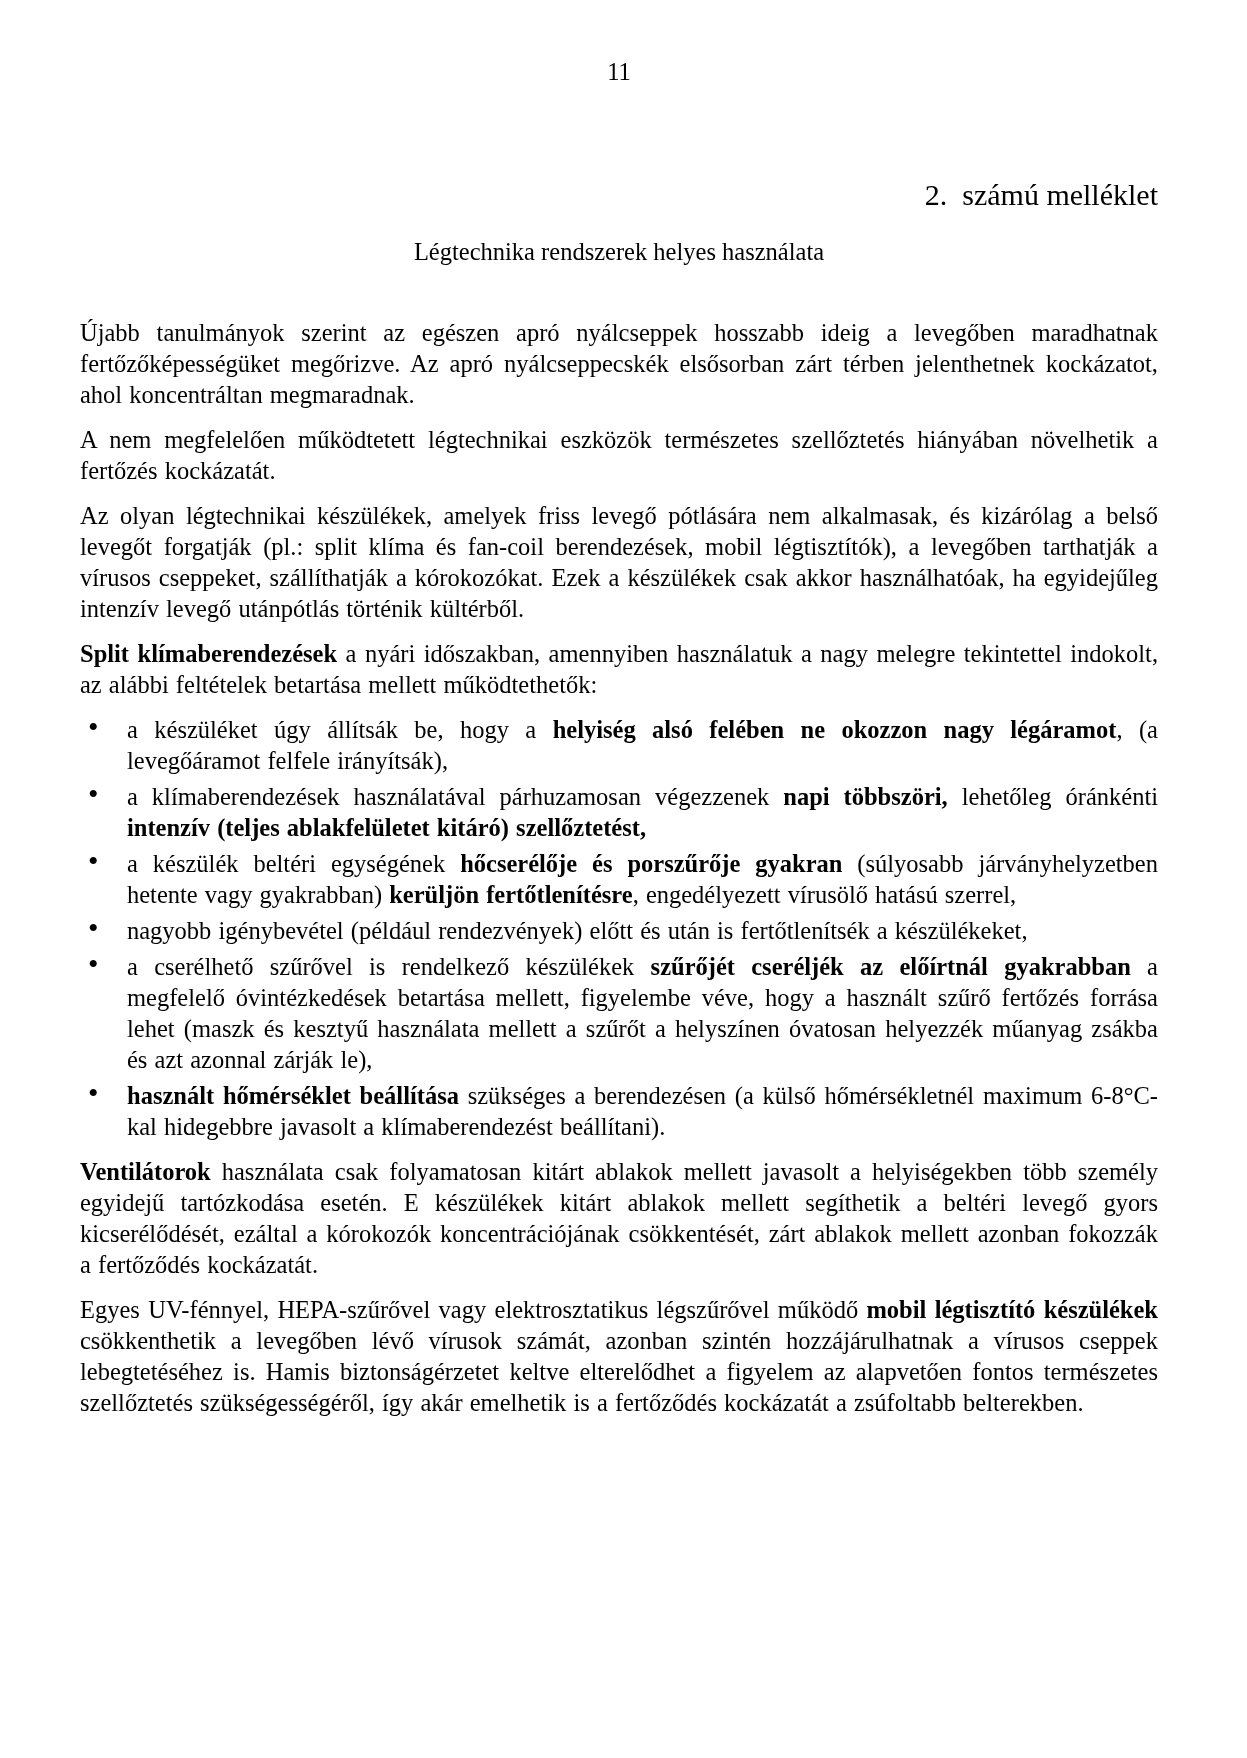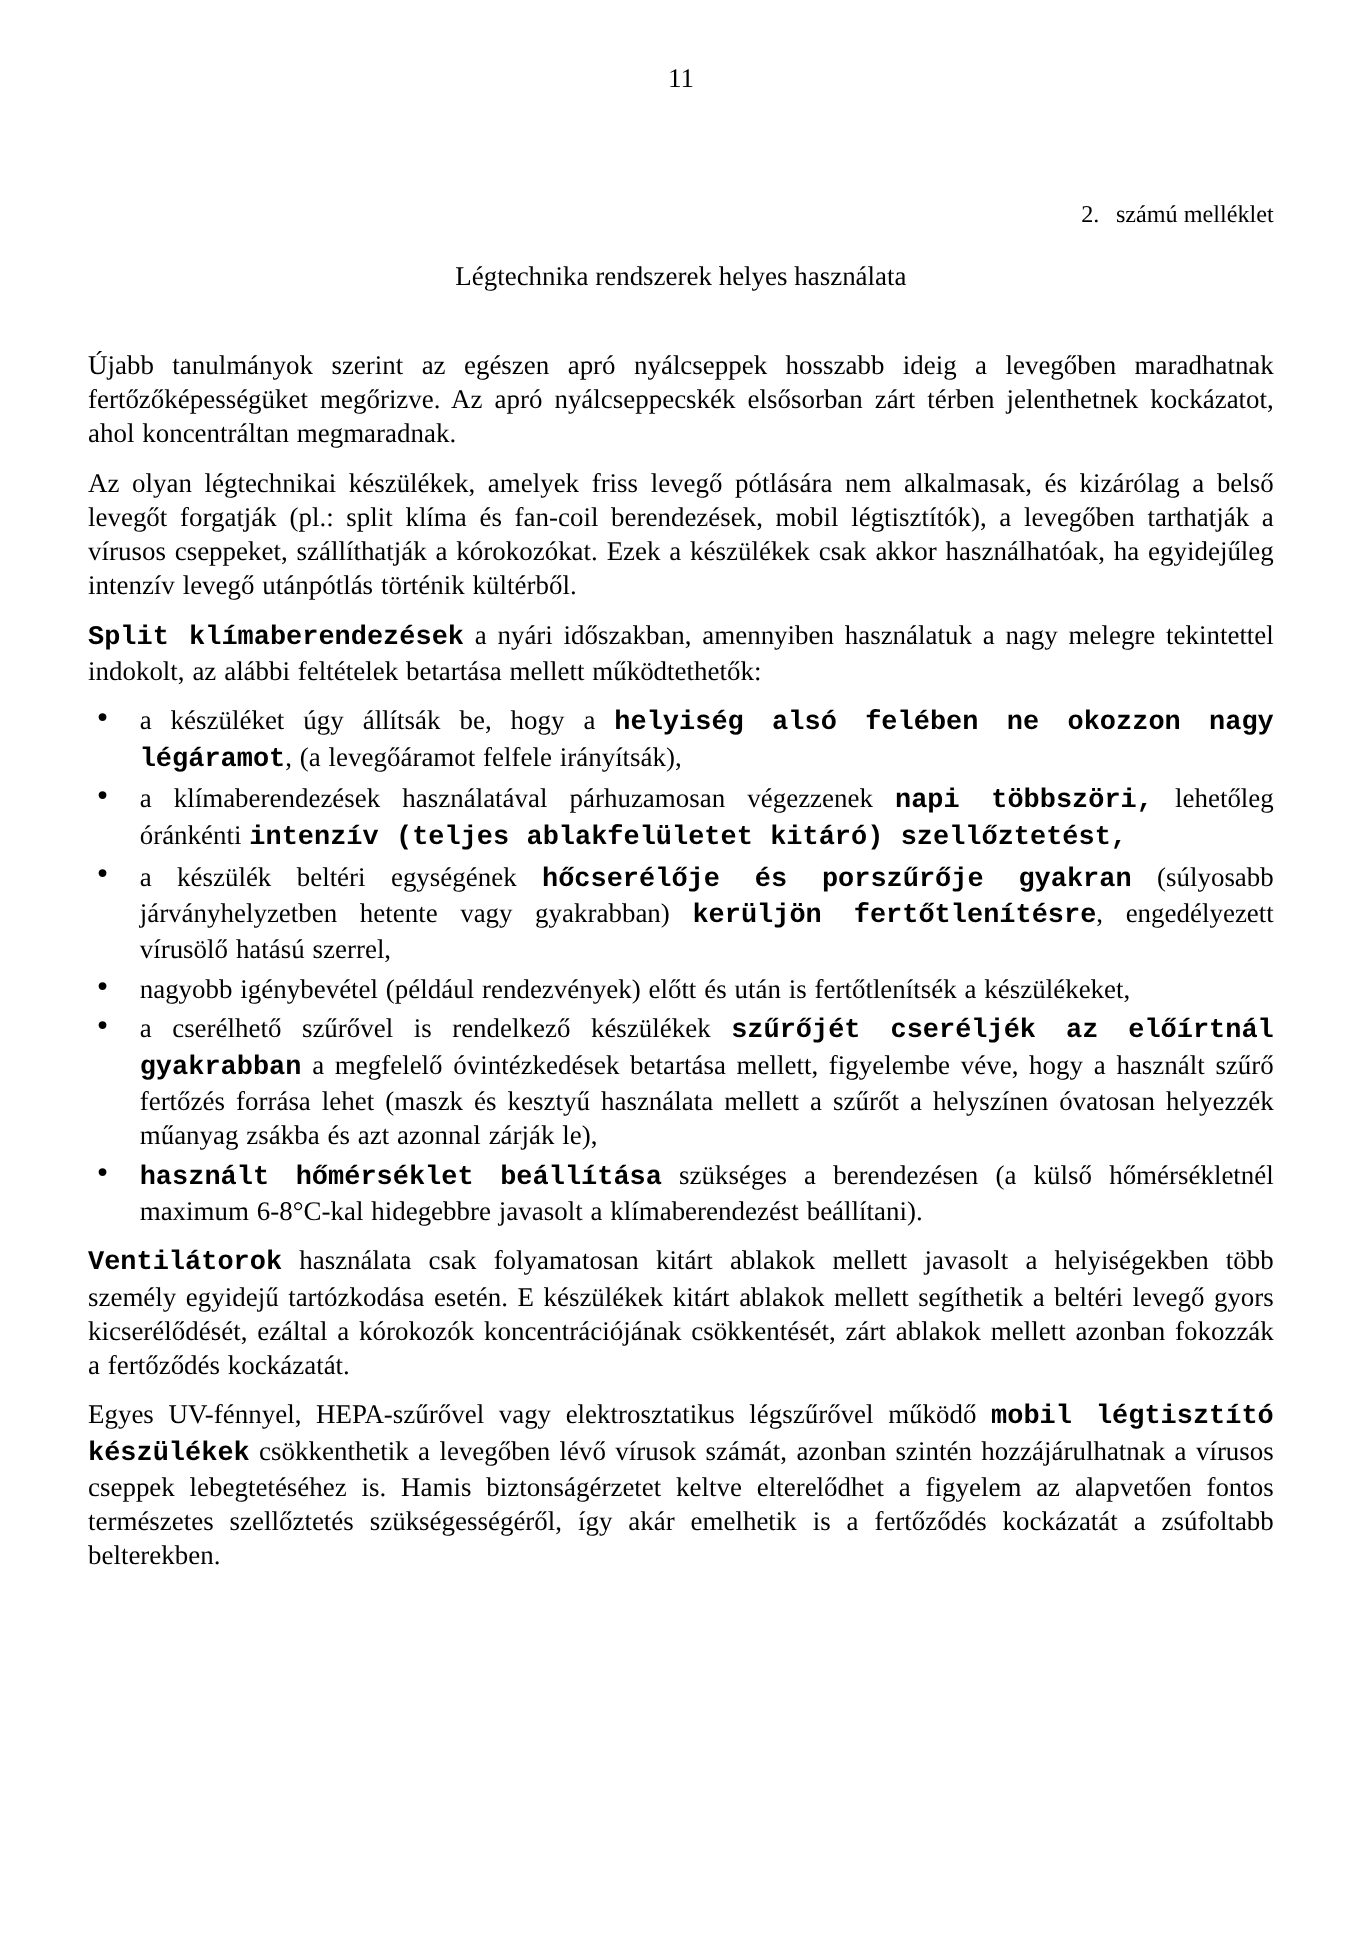--- a/index.html
+++ b/index.html
@@ -21,21 +21,21 @@
     padding: 56px 89px 0 80px; 
   }
   .page-number {
     text-align: center;
     font-size: 24.5px;
     line-height: 31px;
   }
   .annex-line {
     margin-top: 92px;
     text-align: right;
-    font-size: 22px;
+    font-size: 30px;
     line-height: 31px;
   }
   .annex-gap {
     display: inline-block;
     width: 15px;
   }
   .doc-title {
     margin: 26px 0 0 0;
     text-align: center;
     font-size: 24.5px;
@@ -72,37 +72,38 @@
   ul.bullets li .bullet-dot {
     position: absolute;
     left: 8px;
     top: -3px;
     font-size: 30px;
     line-height: 31px;
   }
   p.last-note {
     margin-top: 36px;
   }
-  b { font-weight: bold; font-family: Liberation Mono, monospace; }
+  b { font-weight: bold; }
 </style>
 </head>
 <body>
 
 <div class="page">
 
   <div class="page-number">11</div>
 
   <div class="annex-line">
     <span>2.</span><span class="annex-gap"></span><span>számú melléklet</span>
   </div>
 
   <h1 class="doc-title">Légtechnika rendszerek helyes használata</h1>
 
   <p class="body first"><span>Újabb tanulmányok szerint az egészen apró nyálcseppek hosszabb ideig a levegőben maradhatnak fertőzőképességüket megőrizve. Az apró nyálcseppecskék elsősorban zárt térben jelenthetnek kockázatot, ahol koncentráltan megmaradnak.</span></p>
 
+  <p class="body"><span>A nem megfelelően működtetett légtechnikai eszközök természetes szellőztetés hiányában növelhetik a fertőzés kockázatát.</span></p>
 
   <p class="body"><span>Az olyan légtechnikai készülékek, amelyek friss levegő pótlására nem alkalmasak, és kizárólag a belső levegőt forgatják (pl.: split klíma és fan-coil berendezések, mobil légtisztítók), a levegőben tarthatják a vírusos cseppeket, szállíthatják a kórokozókat. Ezek a készülékek csak akkor használhatóak, ha egyidejűleg intenzív levegő utánpótlás történik kültérből.</span></p>
 
   <p class="body"><b>Split klímaberendezések</b><span> a nyári időszakban, amennyiben használatuk a nagy melegre tekintettel indokolt, az alábbi feltételek betartása mellett működtethetők:</span></p>
 
   <ul class="bullets">
     <li><span class="bullet-dot">•</span><span>a készüléket úgy állítsák be, hogy a </span><b>helyiség alsó felében ne okozzon nagy légáramot</b><span>, (a levegőáramot felfele irányítsák),</span></li>
     <li><span class="bullet-dot">•</span><span>a klímaberendezések használatával párhuzamosan végezzenek </span><b>napi többszöri,</b><span> lehetőleg óránkénti </span><b>intenzív (teljes ablakfelületet kitáró) szellőztetést,</b></li>
     <li><span class="bullet-dot">•</span><span>a készülék beltéri egységének </span><b>hőcserélője és porszűrője gyakran</b><span> (súlyosabb járványhelyzetben hetente vagy gyakrabban) </span><b>kerüljön fertőtlenítésre</b><span>, engedélyezett vírusölő hatású szerrel,</span></li>
     <li><span class="bullet-dot">•</span><span>nagyobb igénybevétel (például rendezvények) előtt és után is fertőtlenítsék a készülékeket,</span></li>

